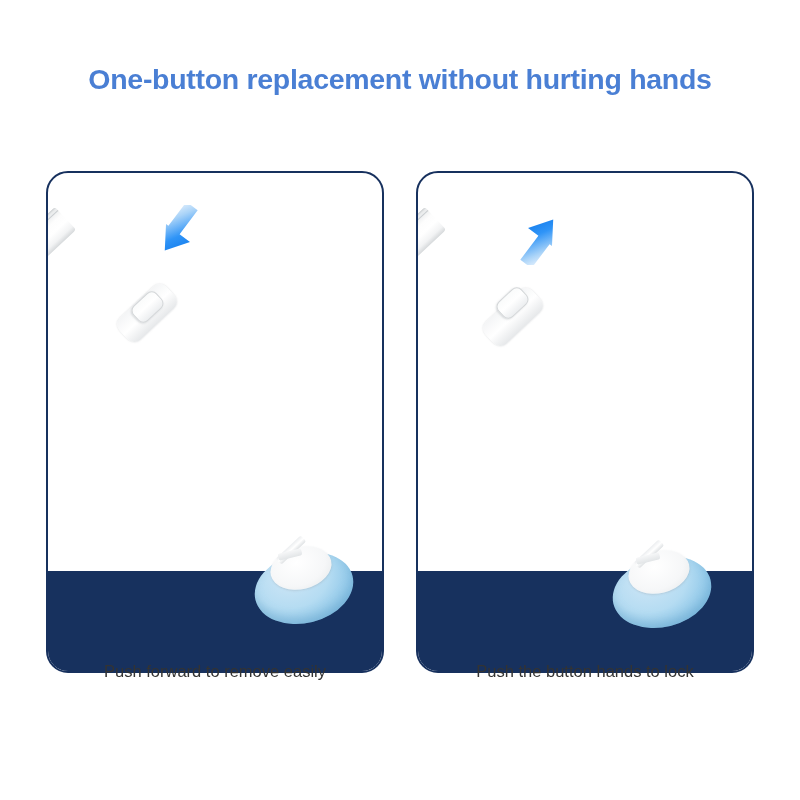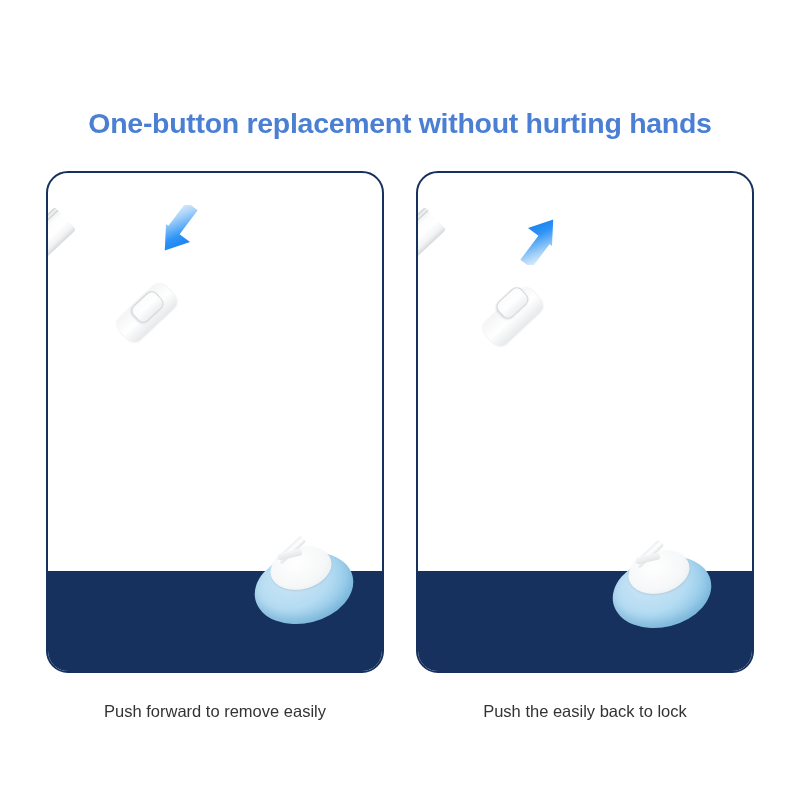--- a/index.html
+++ b/index.html
@@ -21,21 +21,20 @@
     position: absolute;
     left: 0;
     top: 60px;
     width: 800px;
     text-align: center;
     color: #4a7fd4;
     font-weight: bold;
     font-size: 28.5px;
     line-height: 38px;
     letter-spacing: -0.3px;
-    margin-top: 44px;
   }
   .headline .line {
     display: block;
     white-space: nowrap;
   }
 
   
   .panels {
     position: absolute;
     left: 46px;
@@ -245,21 +244,21 @@
   .panel-right .arrow {
     left: 92px;
     top: 30px;
   }
   .arrow svg { display: block; width: 100%; height: 100%; }
 
   
   .captions {
     position: absolute;
     left: 46px;
-    top: 700px;
+    top: 660px;
     width: 708px;
     display: flex;
     justify-content: space-between;
   }
   .caption {
     width: 338px;
     text-align: center;
     color: #333333;
     font-size: 16.5px;
     line-height: 22px;
@@ -337,14 +336,14 @@
           </linearGradient>
         </defs>
         <path d="M6 4 L20 4 L20 34 L33 34 L18 56 L3 34 L6 34 Z" fill="url(#gradUL)" transform="rotate(217 31 31) translate(12 -6)"></path>
       </svg>
     </div>
   </div>
 </div>
 
 <div class="captions">
   <div class="caption">Push forward to remove easily</div>
-  <div class="caption">Push the easily back to lock</div>
+  <div class="caption">Push the button hands to lock</div>
 </div>
 
 </body></html>

